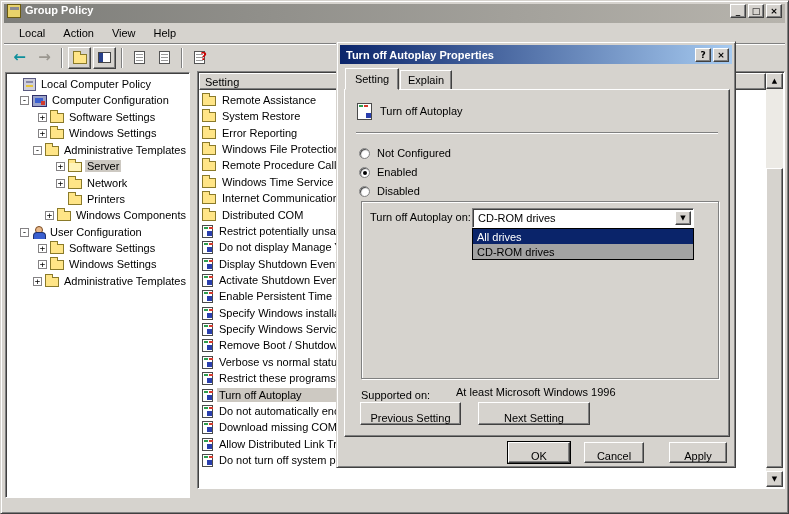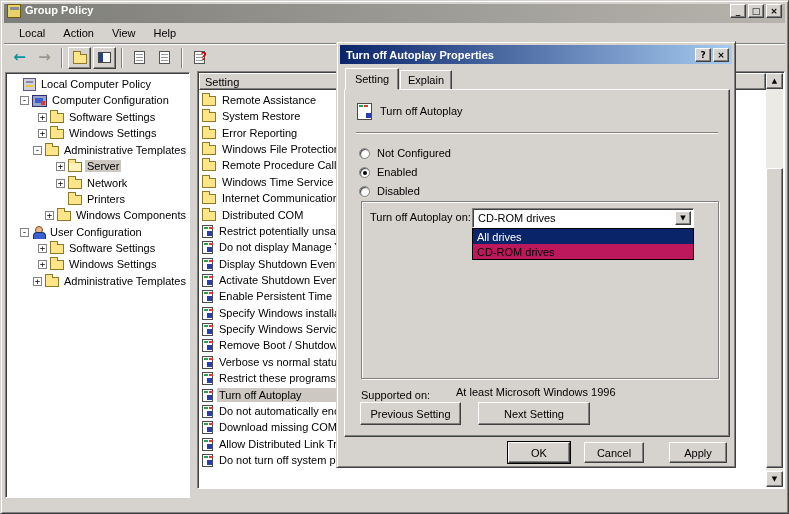--- a/index.html
+++ b/index.html
@@ -100,24 +100,24 @@
   .radio-row{position:absolute;left:14px;display:flex;align-items:center;gap:7px;}
   .radio{width:11px;height:11px;border-radius:50%;background:#fff;border:1px solid #808080;
     box-shadow:inset 1px 1px 1px #404040;position:relative;flex:none;}
   .radio.on::after{content:'';position:absolute;left:3px;top:3px;width:4px;height:4px;border-radius:50%;background:#000;}
   #grpbox{position:absolute;left:16px;top:111px;width:358px;height:178px;
     border:1px solid #808080;box-shadow:inset 1px 1px 0 #fff,1px 1px 0 #fff;}
   #combo{position:absolute;left:110px;top:6px;width:222px;height:20px;}
   #combo .val{position:absolute;left:2px;top:2px;right:19px;bottom:2px;display:flex;align-items:center;padding-left:3px;overflow:hidden;white-space:nowrap;}
   #combo .drop{position:absolute;right:2px;top:2px;bottom:2px;width:16px;display:flex;align-items:center;justify-content:center;
     font-size:7px;font-family:"DejaVu Sans",sans-serif;}
-  #droplist{position:absolute;left:110px;top:26px;width:222px;background:#be185d;border:1px solid #000;z-index:10;}
+  #droplist{position:absolute;left:110px;top:26px;width:222px;background:#a3a3a3;border:1px solid #000;z-index:10;}
   .dlitem{height:15px;display:flex;align-items:center;padding-left:4px;white-space:nowrap;}
   .dlitem.hl{background:#0a246a;color:#fff;}
-  .dlgbtn{position:absolute;display:flex;align-items:center;justify-content:center;}
+  .dlgbtn{position:absolute;display:flex;align-items:flex-end;justify-content:center;}
   .default-btn{box-shadow:0 0 0 1px #000, inset -1px -1px 0 #808080;}
 </style>
 </head>
 <body>
 
 <div id="win">
 
   <div id="titlebar">
     <span id="app-icon"></span>
     <span class="ttl">Group Policy</span>

